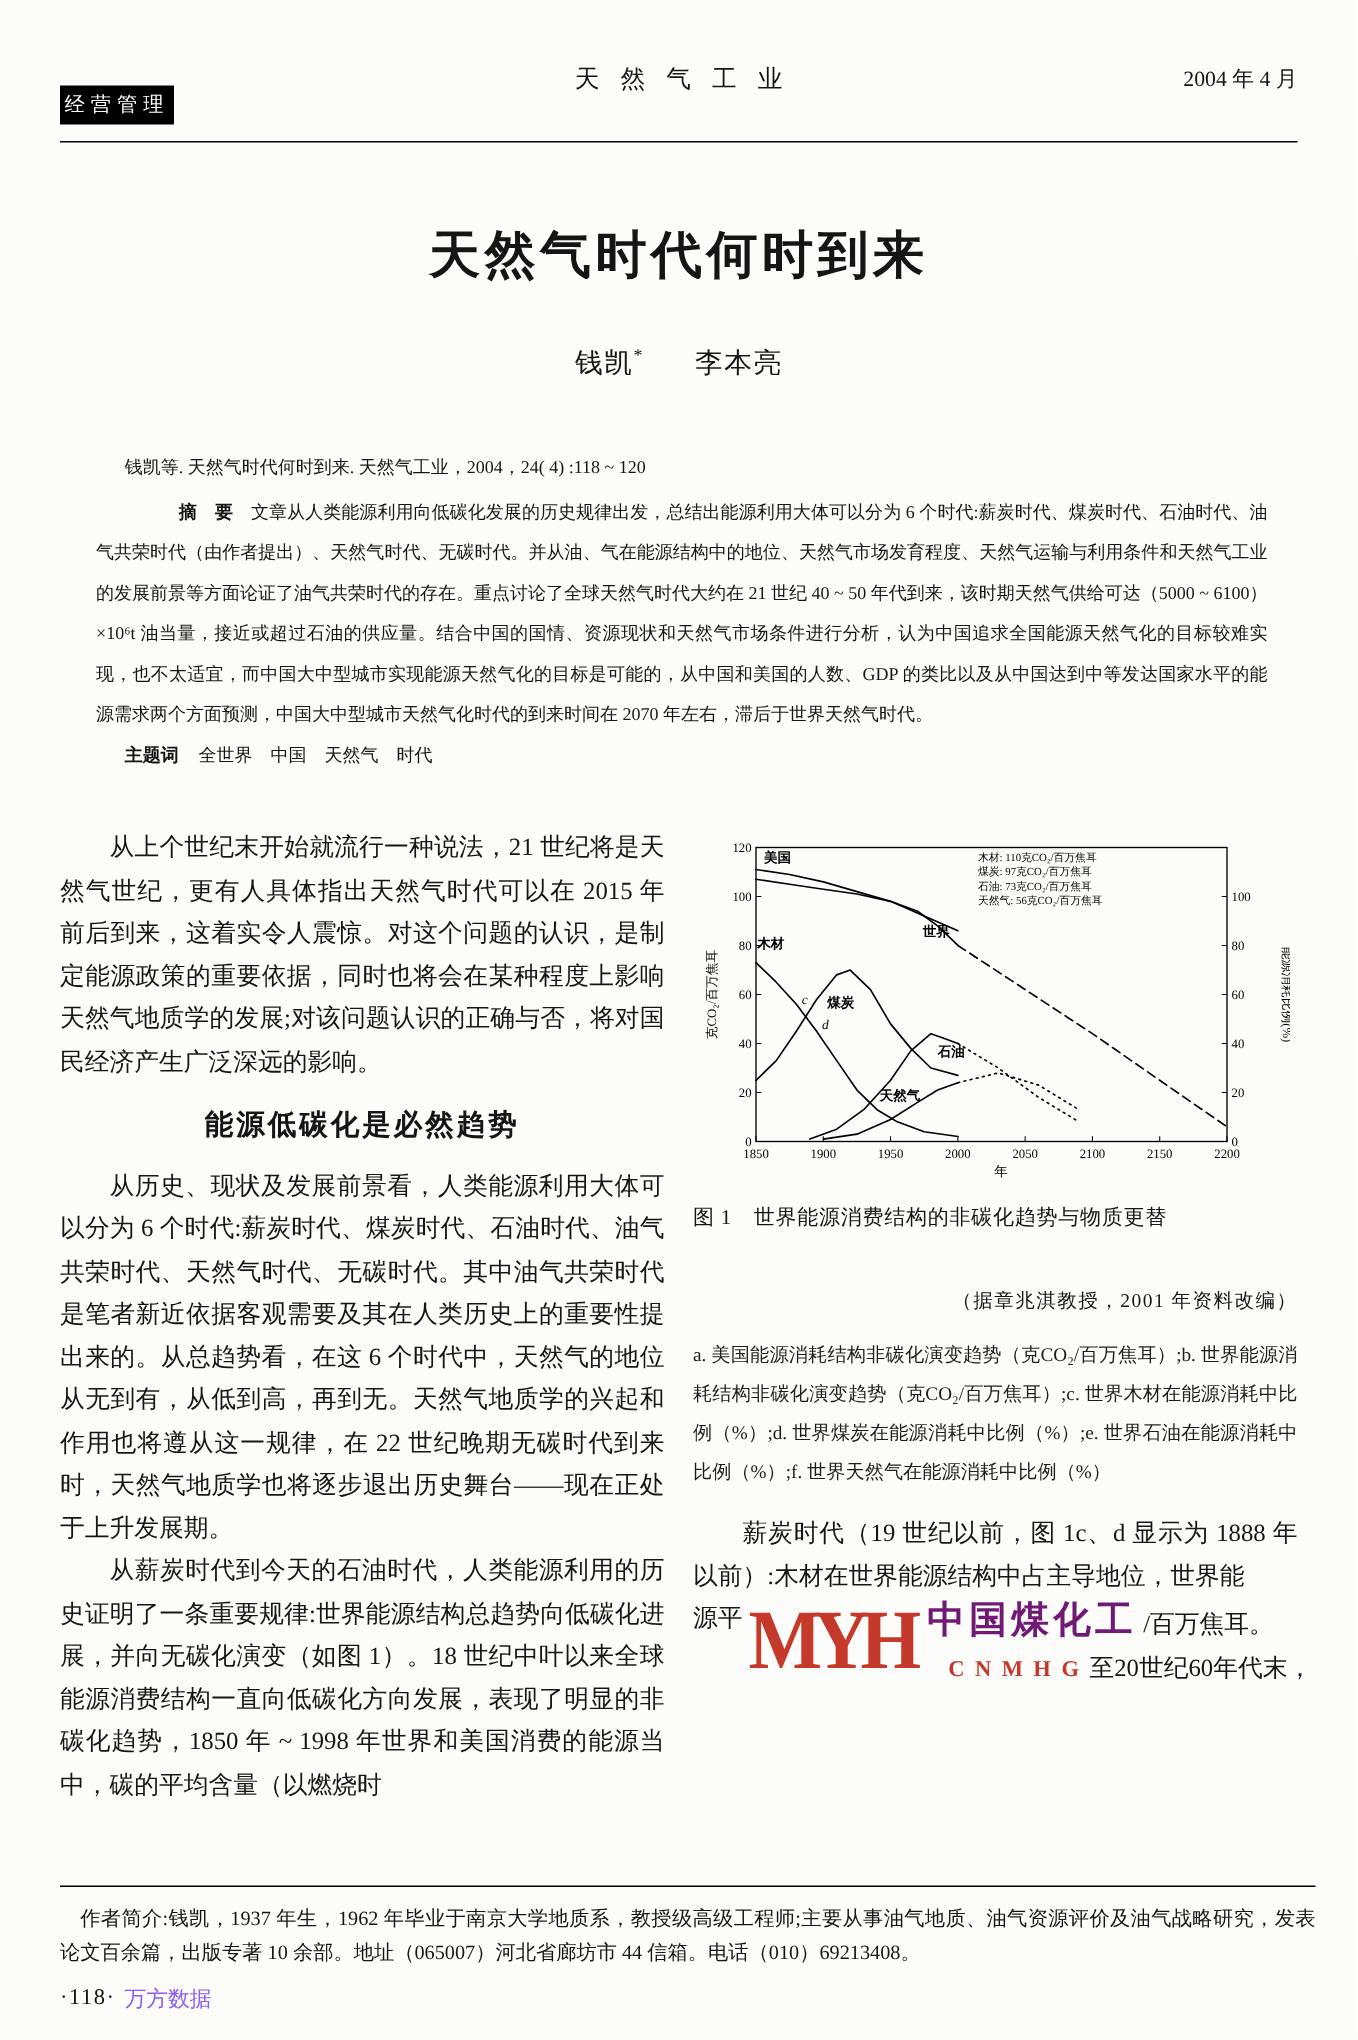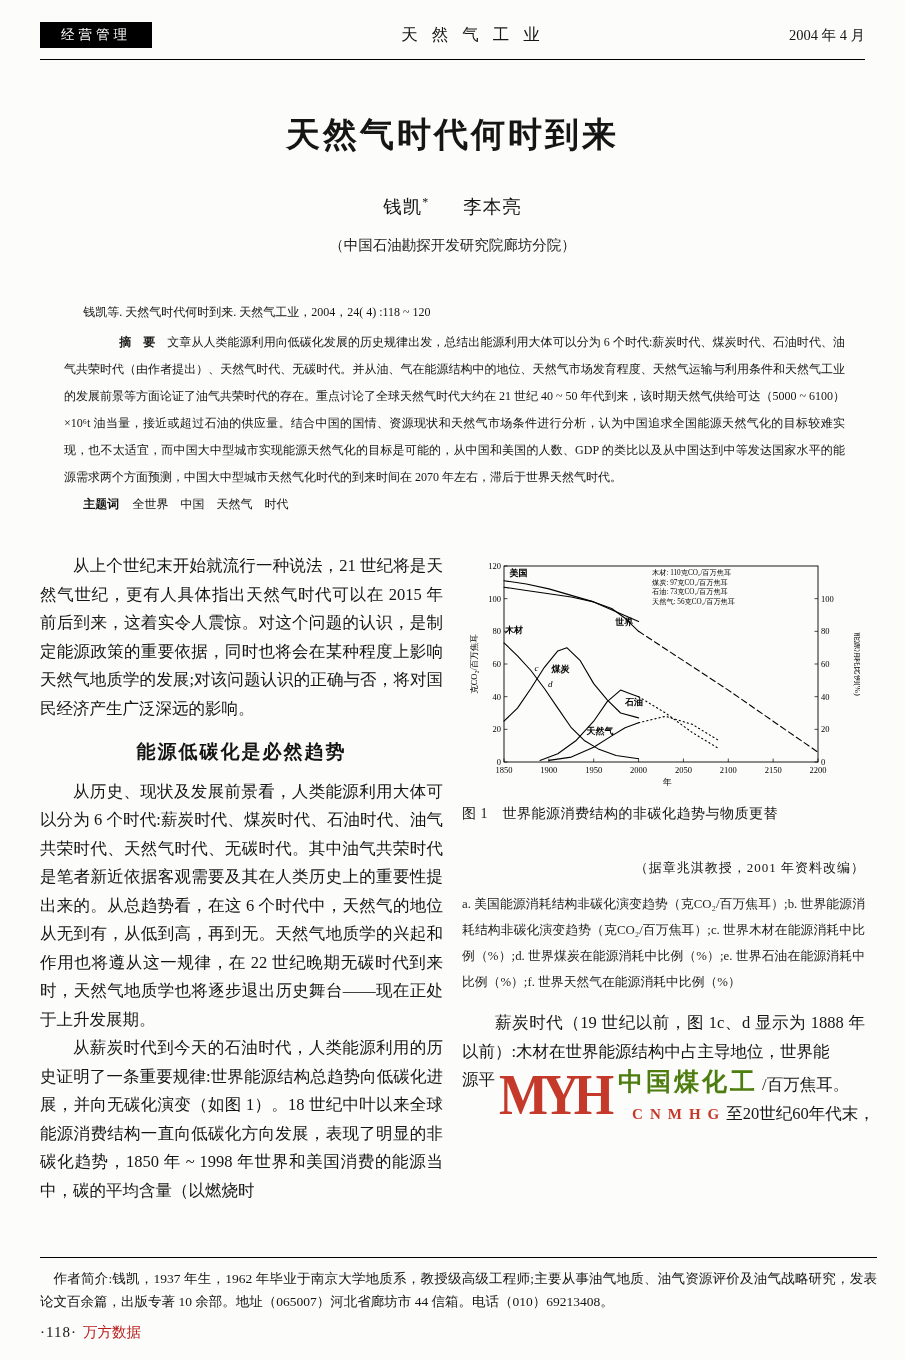--- a/index.html
+++ b/index.html
@@ -2,21 +2,21 @@
 <html><head>
 <meta charset="utf-8">
 <style>
   * { margin:0; padding:0; box-sizing:border-box; }
   html,body { width:905px; background:#fff; }
   body { font-family:"Liberation Serif","DejaVu Serif",serif; color:#151515; }
   .page { position:relative; width:905px; height:1360px; background:#fcfcfa; padding:22px 40px 0 40px; overflow:hidden; }
 
   
   .page-header { display:flex; align-items:center; }
-  .badge { background:#000; color:#fff; font-size:13.5px; letter-spacing:4px; padding:4px 21px; font-family:"Liberation Sans","DejaVu Sans",sans-serif; }
+  .badge { background:#000; color:#fff; font-size:13.5px; letter-spacing:4px; padding:4px 3px; font-family:"Liberation Sans","DejaVu Sans",sans-serif;margin-top:35px; }
   .journal { flex:1; text-align:center; font-size:16.5px; letter-spacing:14px; text-indent:14px; }
   .issue-date { font-size:14.5px; }
   .header-rule { border-top:1.5px solid #000; margin-top:11px; }
 
   
   .title { text-align:center; font-size:34px; font-weight:bold; letter-spacing:3px; margin-top:52px; }
   .authors { text-align:center; font-size:18.5px; margin-top:36px; letter-spacing:1px; }
   .authors sup { font-size:12px; }
   .author-gap { display:inline-block; width:34px; }
   .affiliation { text-align:center; font-size:14.5px; margin-top:17px; color:#222; }
@@ -43,52 +43,51 @@
   .fig-source { text-align:right; font-size:13px; margin-top:25px; letter-spacing:1px; }
   .fig-notes { font-size:12.8px; line-height:26px; text-align:justify; margin-top:9px; color:#1c1c1c; }
 
   
   .wm-para { margin-top:14px; }
   .wm-row { display:flex; align-items:stretch; }
   .wm-lead { line-height:28.5px; white-space:nowrap; }
   .wm-logo { color:#c5392b; font-weight:bold; font-size:52px; line-height:60px; letter-spacing:-6px; margin:0 10px 0 4px; font-family:"Liberation Serif",serif; transform:scaleY(1.08); }
   .wm-main { flex:1; display:flex; flex-direction:column; justify-content:space-between; padding-top:2px; }
   .wm-l1 { display:flex; align-items:baseline; }
-  .wm-cn { color:#4d7c0f; font-size:25px; font-weight:bold; letter-spacing:3px; margin-right:4px; white-space:nowrap; }
+  .wm-cn { color:#701a75; font-size:25px; font-weight:bold; letter-spacing:3px; margin-right:4px; white-space:nowrap; }
   .wm-l2 { display:flex; justify-content:space-between; align-items:baseline; }
   .wm-en { color:#c5392b; font-size:15px; font-weight:bold; letter-spacing:7px; margin-left:14px; }
   .frag { white-space:nowrap; }
 
   
   .page-footer { position:absolute; left:40px; right:28px; bottom:18px; }
   .footer-rule { border-top:1px solid #000; }
   .bio { font-size:13.5px; line-height:23px; text-align:justify; margin-top:9px; text-indent:1em; }
   .pagenum-row { margin-top:10px; display:flex; align-items:center; }
   .pagenum { font-size:15px; letter-spacing:1px; }
-  .wanfang { color:#b91c1c; font-size:14.5px; margin-left:6px; font-family:"Liberation Sans","DejaVu Sans",sans-serif; }
+  .wanfang { color:#8b5cf6; font-size:14.5px; margin-left:6px; font-family:"Liberation Sans","DejaVu Sans",sans-serif; }
 </style>
 </head>
 <body>
 
 <div class="page">
 
   <header class="page-header">
     <span class="badge">经营管理</span>
     <span class="journal">天然气工业</span>
     <span class="issue-date">2004 年 4 月</span>
   </header>
   <div class="header-rule"></div>
 
   <h1 class="title">天然气时代何时到来</h1>
 
   <div class="authors">
     <span>钱凯</span><sup>*</sup><span class="author-gap"></span><span>李本亮</span>
   </div>
 
-  <div class="affiliation">（中国石油勘探开发研究院廊坊分院）</div>
 
   <div class="abstract-block">
     <p class="citation">钱凯等. 天然气时代何时到来. 天然气工业，2004，24( 4) :118 ~ 120</p>
     <p class="abstract"><span class="abs-label">摘　要</span><span>文章从人类能源利用向低碳化发展的历史规律出发，总结出能源利用大体可以分为 6 个时代:薪炭时代、煤炭时代、石油时代、油气共荣时代（由作者提出）、天然气时代、无碳时代。并从油、气在能源结构中的地位、天然气市场发育程度、天然气运输与利用条件和天然气工业的发展前景等方面论证了油气共荣时代的存在。重点讨论了全球天然气时代大约在 21 世纪 40 ~ 50 年代到来，该时期天然气供给可达（5000 ~ 6100）×10⁶t 油当量，接近或超过石油的供应量。结合中国的国情、资源现状和天然气市场条件进行分析，认为中国追求全国能源天然气化的目标较难实现，也不太适宜，而中国大中型城市实现能源天然气化的目标是可能的，从中国和美国的人数、GDP 的类比以及从中国达到中等发达国家水平的能源需求两个方面预测，中国大中型城市天然气化时代的到来时间在 2070 年左右，滞后于世界天然气时代。</span></p>
     <p class="keywords"><span class="kw-label">主题词</span><span>全世界　中国　天然气　时代</span></p>
   </div>
 
   <div class="columns">
 
     <div class="col">

